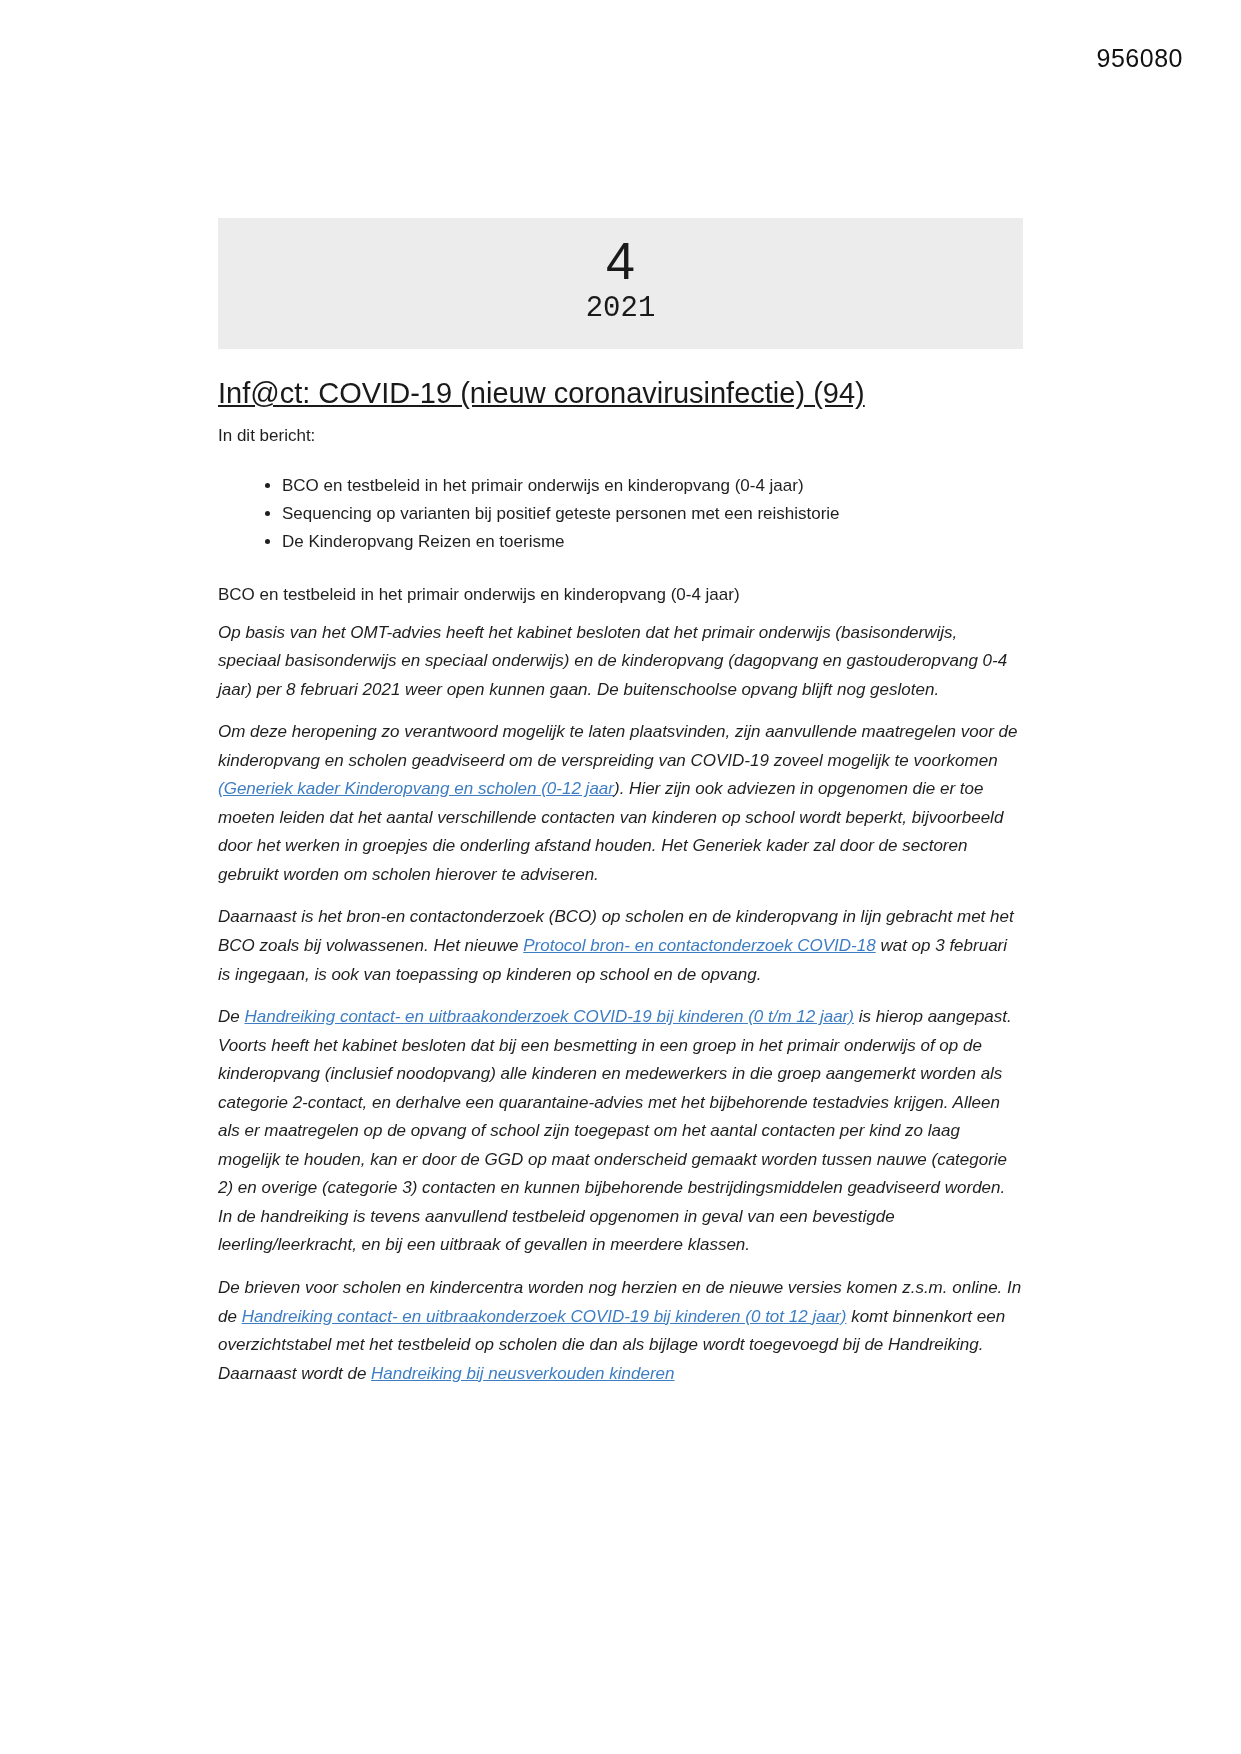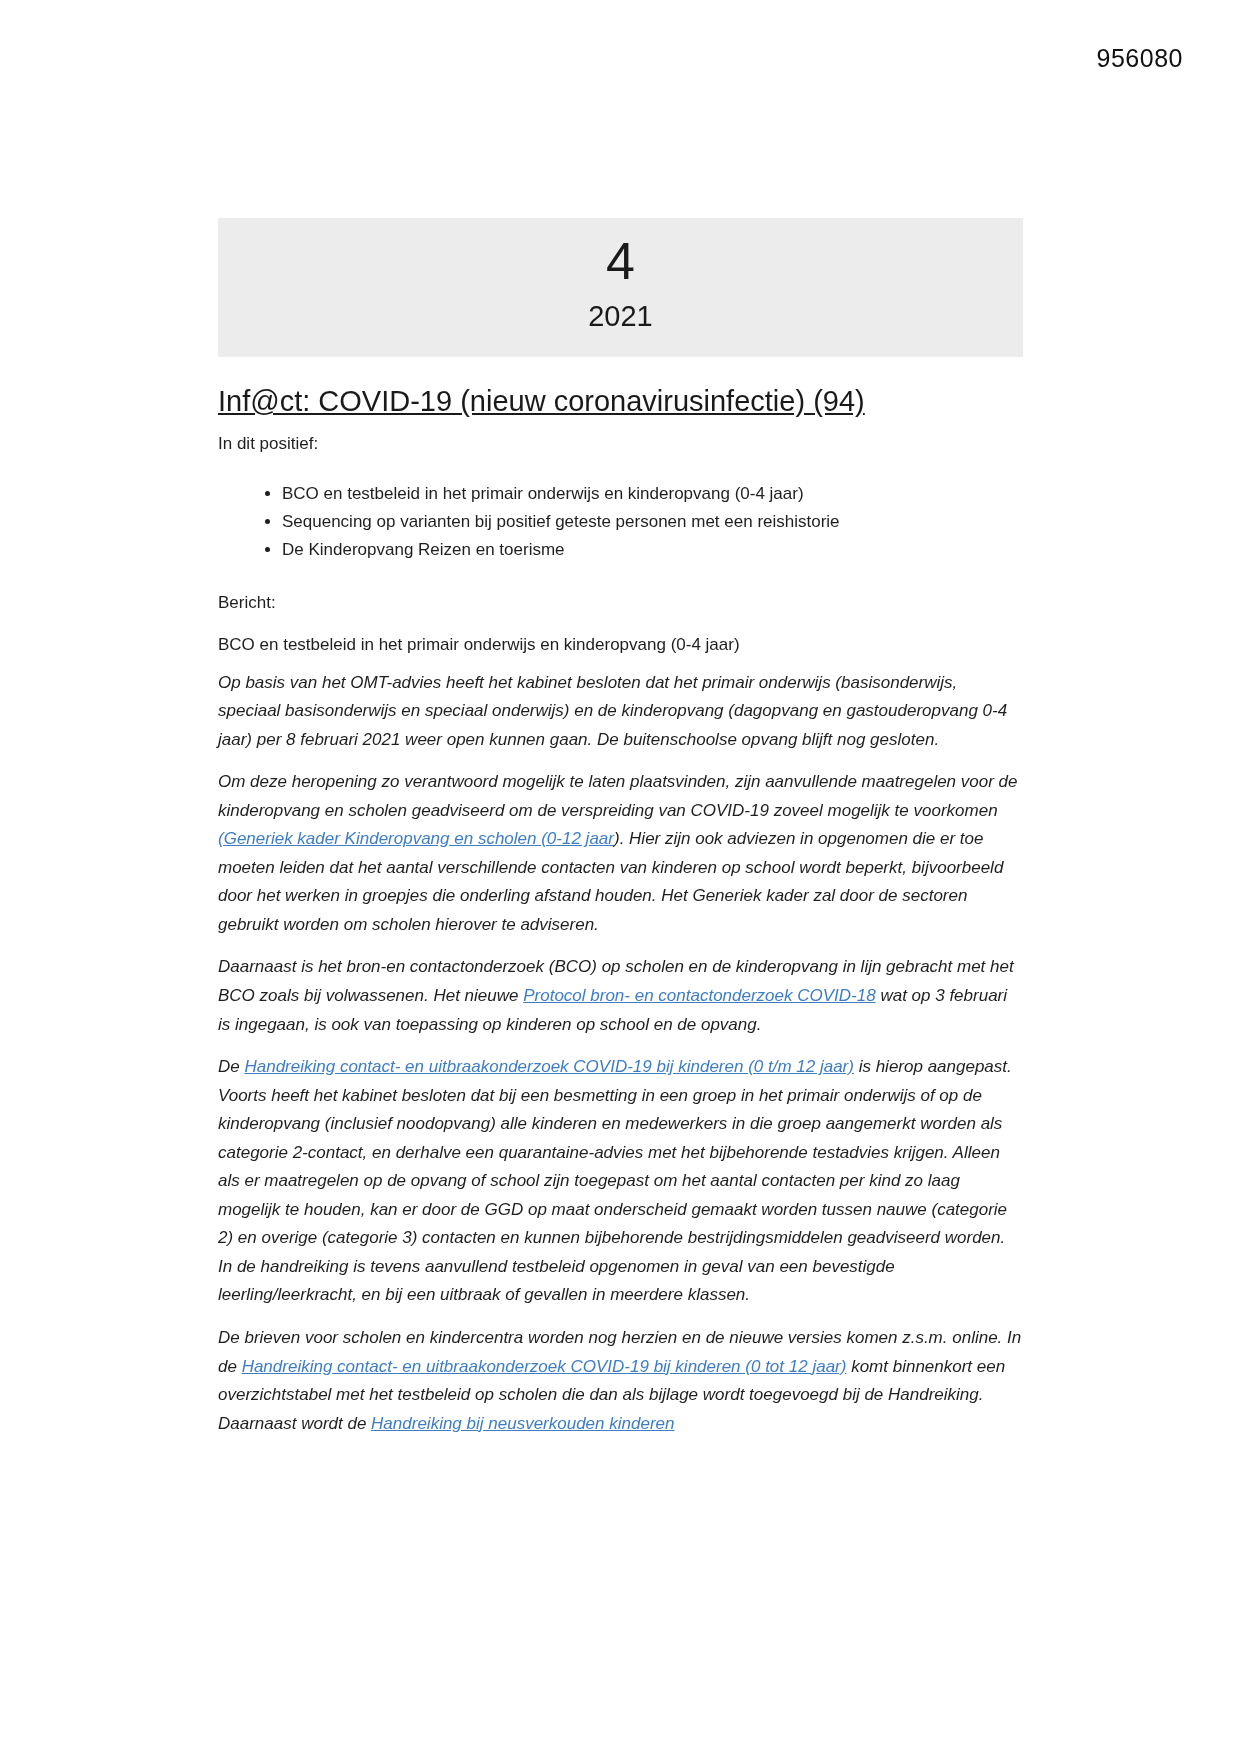--- a/index.html
+++ b/index.html
@@ -39,22 +39,22 @@
     line-height: 1.2;
     color: #1a1a1a;
   }
   .date-month {
     font-size: 17px;
     margin-top: 12px;
     color: #1a1a1a;
   }
   .date-year {
     font-size: 29px;
-    margin-top: 8px;
     color: #1a1a1a;
+    font-family: Liberation Mono, monospace;
   }
   .title {
     font-size: 29px;
     font-weight: 400;
     margin: 28px 0 16px 0;
     color: #1a1a1a;
     text-decoration: underline;
   }
   .label {
     font-size: 17px;
@@ -91,29 +91,28 @@
 
 <div class="content">
 
   <div class="date-box">
     <div class="date-day">4</div>
     <div class="date-year">2021</div>
   </div>
 
   <h1 class="title">Inf@ct: COVID-19 (nieuw coronavirusinfectie) (94)</h1>
 
-  <p class="label">In dit positief:</p>
+  <p class="label">In dit bericht:</p>
 
   <ul class="topics">
     <li>BCO en testbeleid in het primair onderwijs en kinderopvang (0-4 jaar)</li>
     <li>Sequencing op varianten bij positief geteste personen met een reishistorie</li>
     <li>De Kinderopvang Reizen en toerisme</li>
   </ul>
 
-  <p class="label">Bericht:</p>
 
   <p class="subheading">BCO en testbeleid in het primair onderwijs en kinderopvang (0-4 jaar)</p>
 
   <p class="body-par"><span>Op basis van het OMT-advies heeft het kabinet besloten dat het primair onderwijs (basisonderwijs, speciaal basisonderwijs en speciaal onderwijs) en de kinderopvang (dagopvang en gastouderopvang 0-4 jaar) per 8 februari 2021 weer open kunnen gaan. De buitenschoolse opvang blijft nog gesloten.</span></p>
   <p class="body-par"><span>Om deze heropening zo verantwoord mogelijk te laten plaatsvinden, zijn aanvullende maatregelen voor de kinderopvang en scholen geadviseerd om de verspreiding van COVID-19 zoveel mogelijk te voorkomen </span><a class="link" href="#">(Generiek kader Kinderopvang en scholen (0-12 jaar</a><span>). Hier zijn ook adviezen in opgenomen die er toe moeten leiden dat het aantal verschillende contacten van kinderen op school wordt beperkt, bijvoorbeeld door het werken in groepjes die onderling afstand houden. Het Generiek kader zal door de sectoren gebruikt worden om scholen hierover te adviseren.</span></p>
   <p class="body-par"><span>Daarnaast is het bron-en contactonderzoek (BCO) op scholen en de kinderopvang in lijn gebracht met het BCO zoals bij volwassenen. Het nieuwe </span><a class="link" href="#">Protocol bron- en contactonderzoek COVID-18</a><span> wat op 3 februari is ingegaan, is ook van toepassing op kinderen op school en de opvang.</span></p>
   <p class="body-par"><span>De </span><a class="link" href="#">Handreiking contact- en uitbraakonderzoek COVID-19 bij kinderen (0 t/m 12 jaar)</a><span> is hierop aangepast. Voorts heeft het kabinet besloten dat bij een besmetting in een groep in het primair onderwijs of op de kinderopvang (inclusief noodopvang) alle kinderen en medewerkers in die groep aangemerkt worden als categorie 2-contact, en derhalve een quarantaine-advies met het bijbehorende testadvies krijgen. Alleen als er maatregelen op de opvang of school zijn toegepast om het aantal contacten per kind zo laag mogelijk te houden, kan er door de GGD op maat onderscheid gemaakt worden tussen nauwe (categorie 2) en overige (categorie 3) contacten en kunnen bijbehorende bestrijdingsmiddelen geadviseerd worden. In de handreiking is tevens aanvullend testbeleid opgenomen in geval van een bevestigde leerling/leerkracht, en bij een uitbraak of gevallen in meerdere klassen.</span></p>
   <p class="body-par"><span>De brieven voor scholen en kindercentra worden nog herzien en de nieuwe versies komen z.s.m. online. In de </span><a class="link" href="#">Handreiking contact- en uitbraakonderzoek COVID-19 bij kinderen (0 tot 12 jaar)</a><span> komt binnenkort een overzichtstabel met het testbeleid op scholen die dan als bijlage wordt toegevoegd bij de Handreiking. Daarnaast wordt de </span><a class="link" href="#">Handreiking bij neusverkouden kinderen</a></p>
 
 </div>

